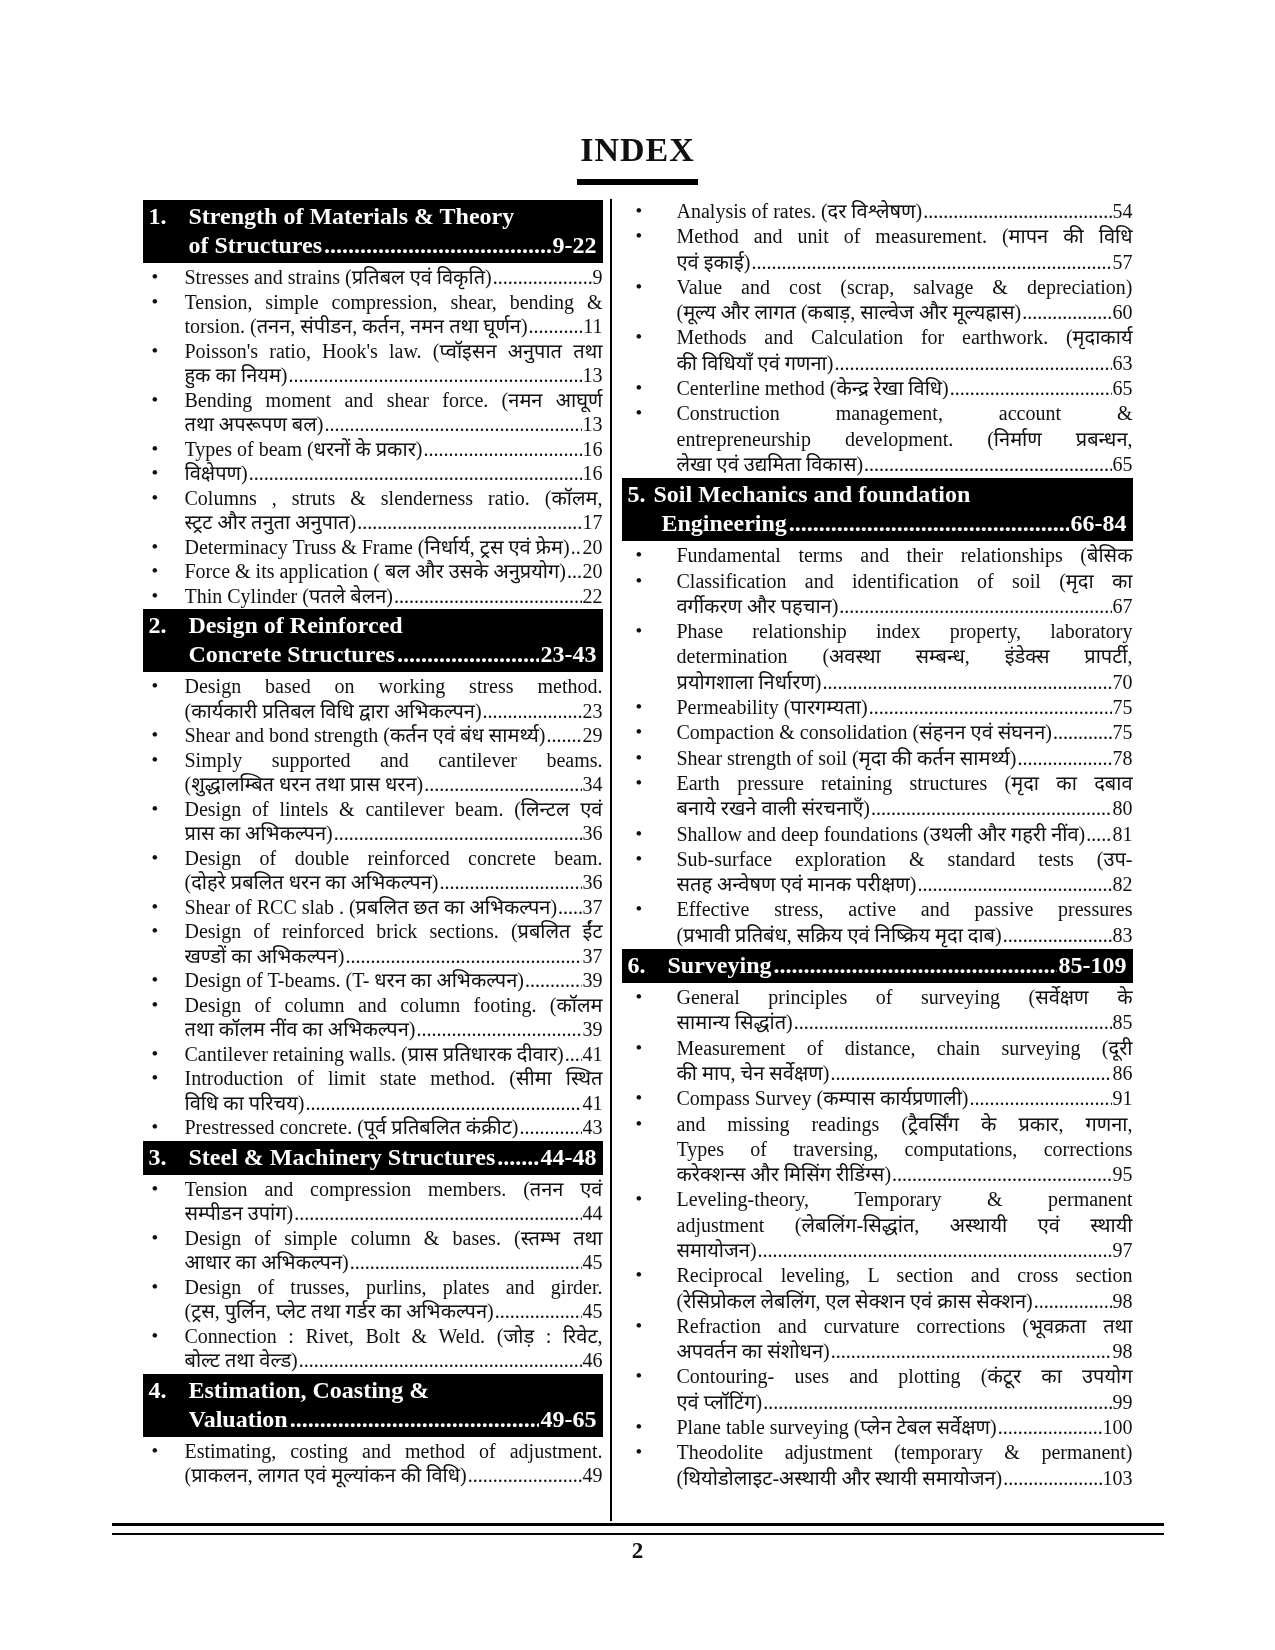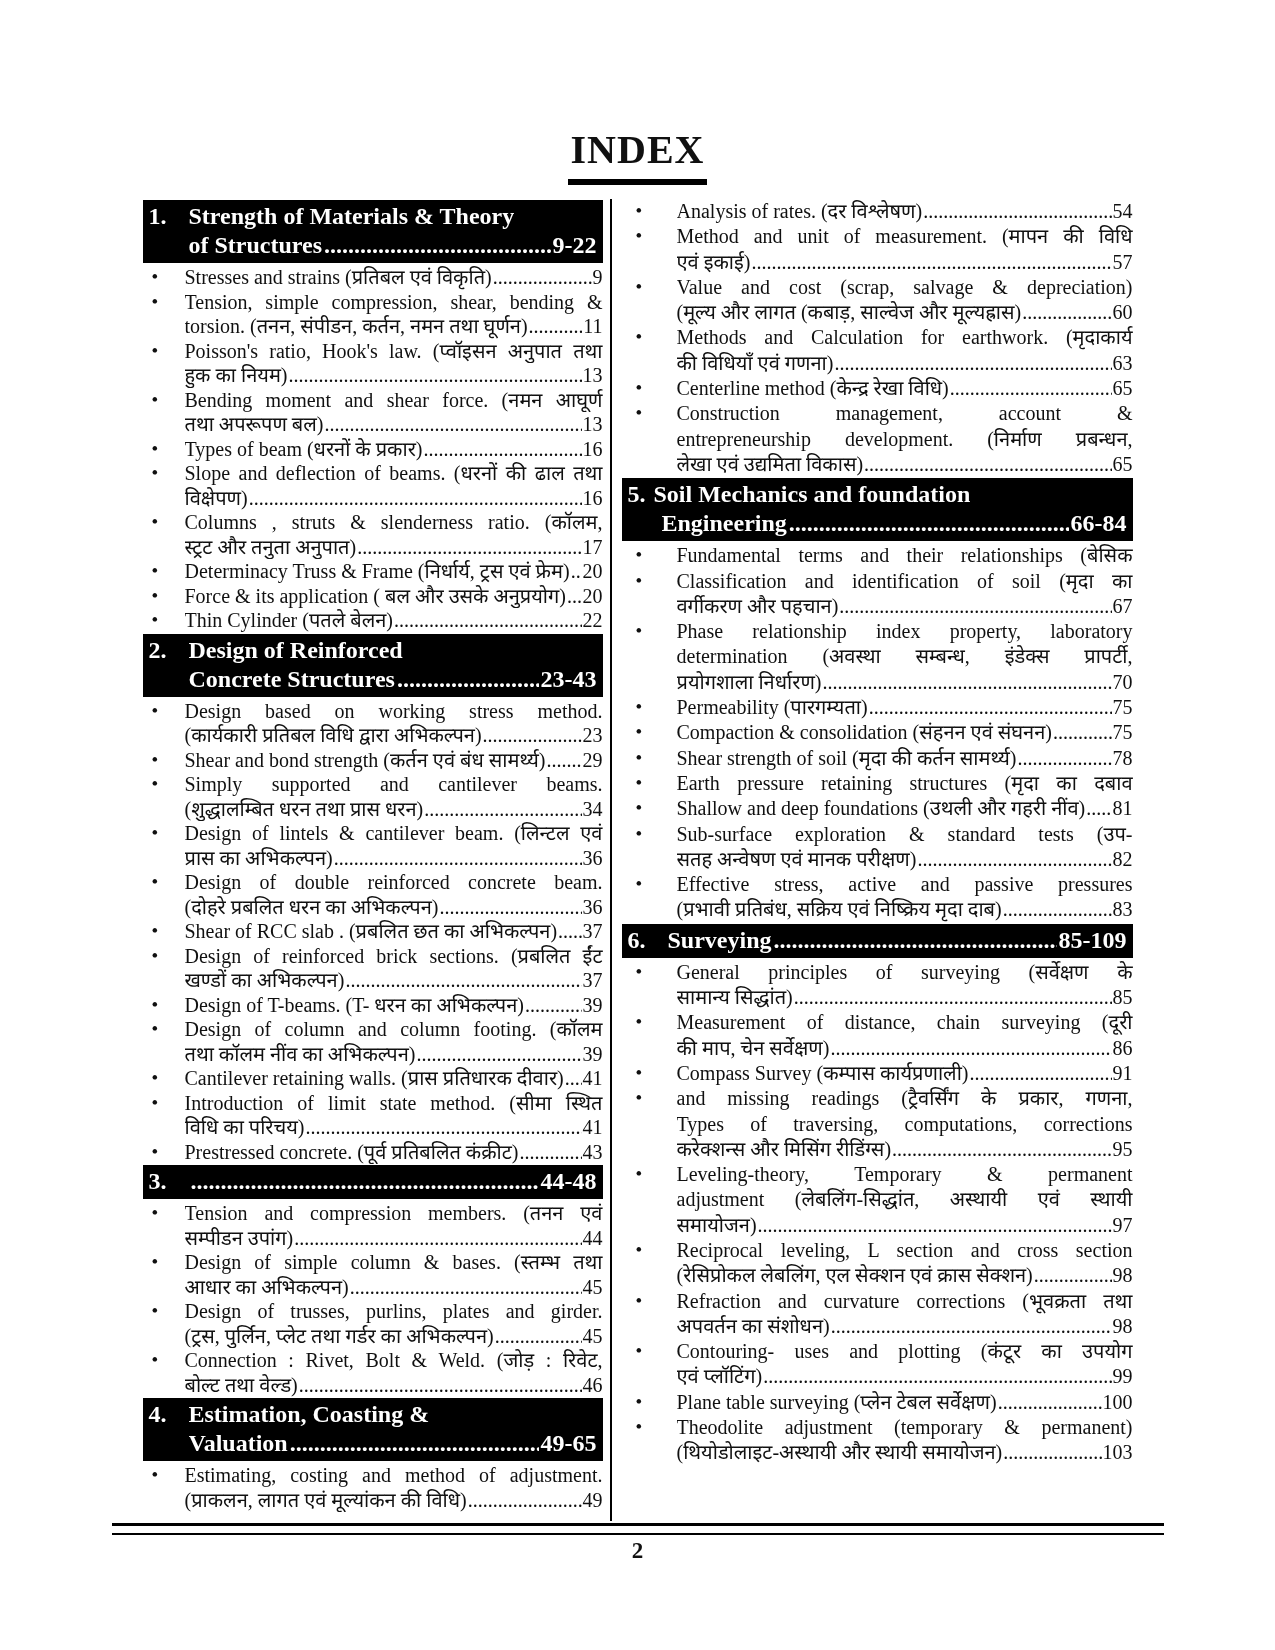--- a/index.html
+++ b/index.html
@@ -1,18 +1,18 @@
 <!DOCTYPE html>
 <html><head>
 <meta charset="utf-8">
 <style>
   html,body{margin:0;padding:0;background:#fff;}
   .page{width:1275px;height:1650px;overflow:hidden;position:relative;background:#fff;
         font-family:"Liberation Serif",serif;color:#101010;}
-  .title{width:fit-content;margin:126px auto 14px;font-size:40px;line-height:48px;
+  .title{width:fit-content;margin:126px auto 14px;font-size:34px;line-height:48px;
          font-weight:bold;letter-spacing:1px;border-bottom:6px solid #000;padding:0 3px 5px;}
   .cols{width:990px;margin:0 auto;display:flex;height:1322px;overflow:hidden;}
   .col{min-width:0;}
   .col-left{width:460px;flex:none;}
   .divider{flex:none;width:2px;background:#000;margin:0 10px 0 7px;}
   .col-right{flex:1;}
   
   .hdr{background:#000;color:#fff;font-weight:bold;font-size:24px;line-height:29px;
        padding:2px 6px 3px;margin:1px 0 2px;}
   .hline{display:flex;align-items:baseline;}
@@ -92,21 +92,20 @@
           </div>
         </div>
         <div class="entry">
           <div class="eline elast">
             <span class="elabel">Types of beam (धरनों के प्रकार)</span>
             <span class="lead"></span>
             <span class="epg">16</span>
           </div>
         </div>
         <div class="entry">
-          <div class="eline">Slope and deflection of beams. (धरनों की ढाल तथा</div>
           <div class="eline elast">
             <span class="elabel">विक्षेपण)</span>
             <span class="lead"></span>
             <span class="epg">16</span>
           </div>
         </div>
         <div class="entry">
           <div class="eline">Columns , struts &amp; slenderness ratio. (कॉलम,</div>
           <div class="eline elast">
             <span class="elabel">स्ट्रट और तनुता अनुपात)</span>
@@ -234,20 +233,21 @@
         <div class="entry">
           <div class="eline elast">
             <span class="elabel">Prestressed concrete. (पूर्व प्रतिबलित कंक्रीट)</span>
             <span class="lead"></span>
             <span class="epg">43</span>
           </div>
         </div>
         <div class="hdr">
           <div class="hline">
             <span class="hnum">3.</span>
+            <span class="htxt">Steel &amp; Machinery Structures</span>
             <span class="hlead"></span>
             <span class="hpg">44-48</span>
           </div>
         </div>
         <div class="entry">
           <div class="eline">Tension and compression members. (तनन एवं</div>
           <div class="eline elast">
             <span class="elabel">सम्पीडन उपांग)</span>
             <span class="lead"></span>
             <span class="epg">44</span>
@@ -395,20 +395,25 @@
         </div>
         <div class="entry">
           <div class="eline elast">
             <span class="elabel">Shear strength of soil (मृदा की कर्तन सामर्थ्य)</span>
             <span class="lead"></span>
             <span class="epg">78</span>
           </div>
         </div>
         <div class="entry">
           <div class="eline">Earth pressure retaining structures (मृदा का दबाव</div>
+          <div class="eline elast">
+            <span class="elabel">बनाये रखने वाली संरचनाएँ)</span>
+            <span class="lead"></span>
+            <span class="epg">80</span>
+          </div>
         </div>
         <div class="entry">
           <div class="eline elast">
             <span class="elabel">Shallow and deep foundations (उथली और गहरी नींव)</span>
             <span class="lead"></span>
             <span class="epg">81</span>
           </div>
         </div>
         <div class="entry">
           <div class="eline">Sub-surface exploration &amp; standard tests (उप-</div>

